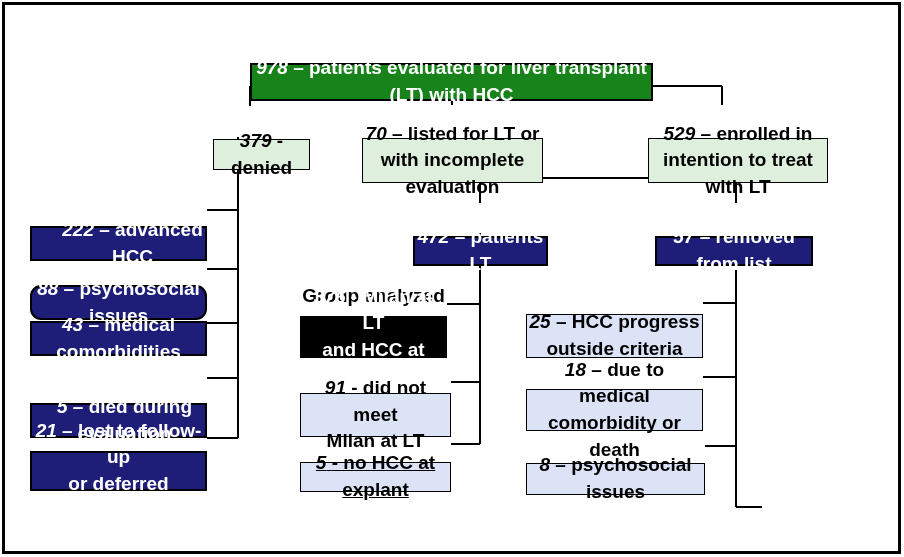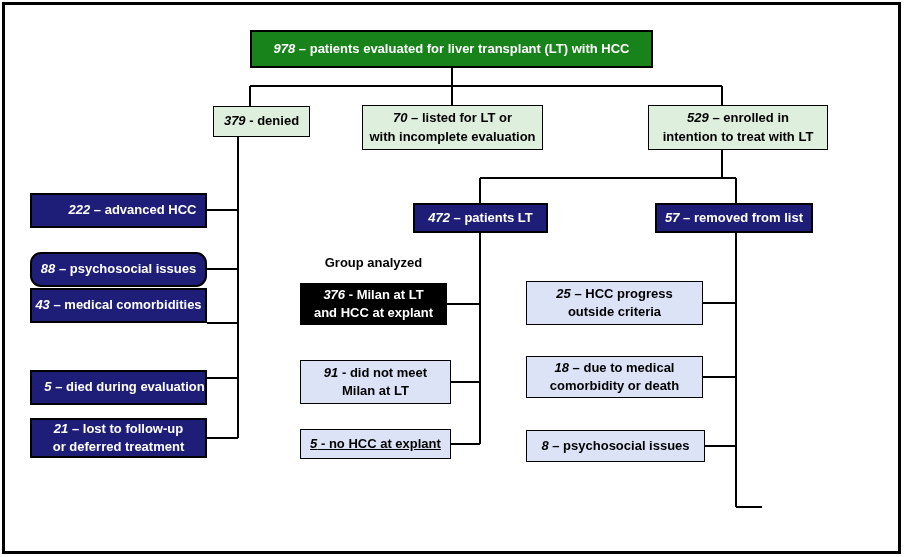--- a/index.html
+++ b/index.html
@@ -18,24 +18,25 @@
     pointer-events: none;
   }
   #wires { position: absolute; left: 0; top: 0; }
   .node {
     position: absolute;
     box-sizing: border-box;
     display: flex;
     align-items: center;
     justify-content: center;
     text-align: center;
-    font-size: 13px;
+    font-size: 19px;
     font-weight: bold;
     line-height: 1.4;
     border: 2px solid #000;
+    margin-top: 33px;
   }
   .label { width: 100%; }
   .num  { font-style: italic; }
   .rest { white-space: pre-line; }
   .green      { background: var(--green, #17831A); color: #fff; }
   .lightgreen { background: var(--lightgreen, #DFEFDE); color: #000; border-width: 1.5px; }
   .navy       { background: var(--navy, #1E1E78); color: #fff; }
   .blackbox   { background: var(--black, #000000); color: #fff; }
   .lavender   { background: var(--lavender, #DDE3F6); color: #000; border-width: 1.5px; }
   .plain      { background: transparent; color: #000; border: none; }

